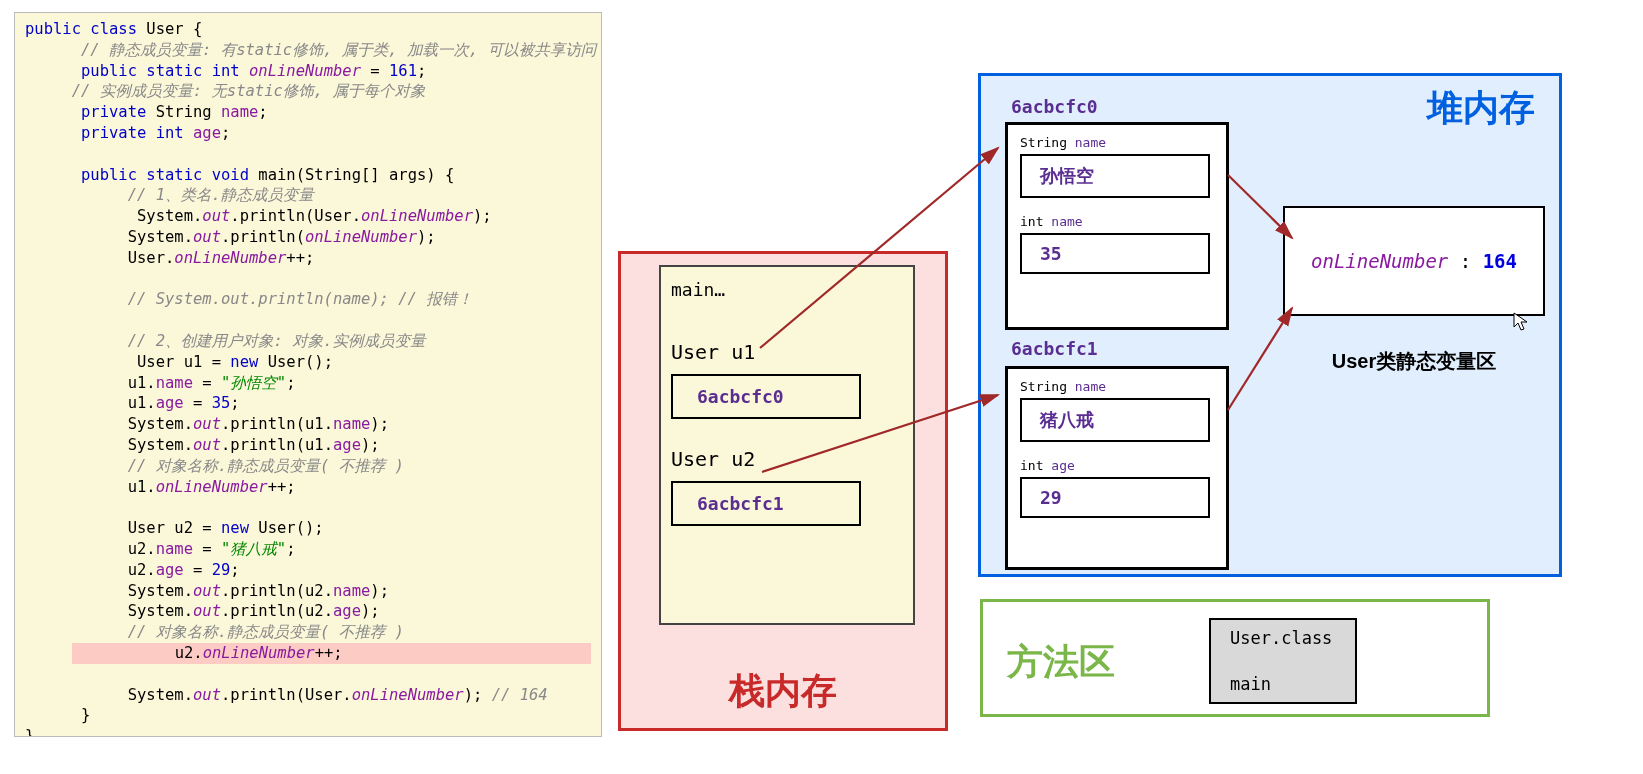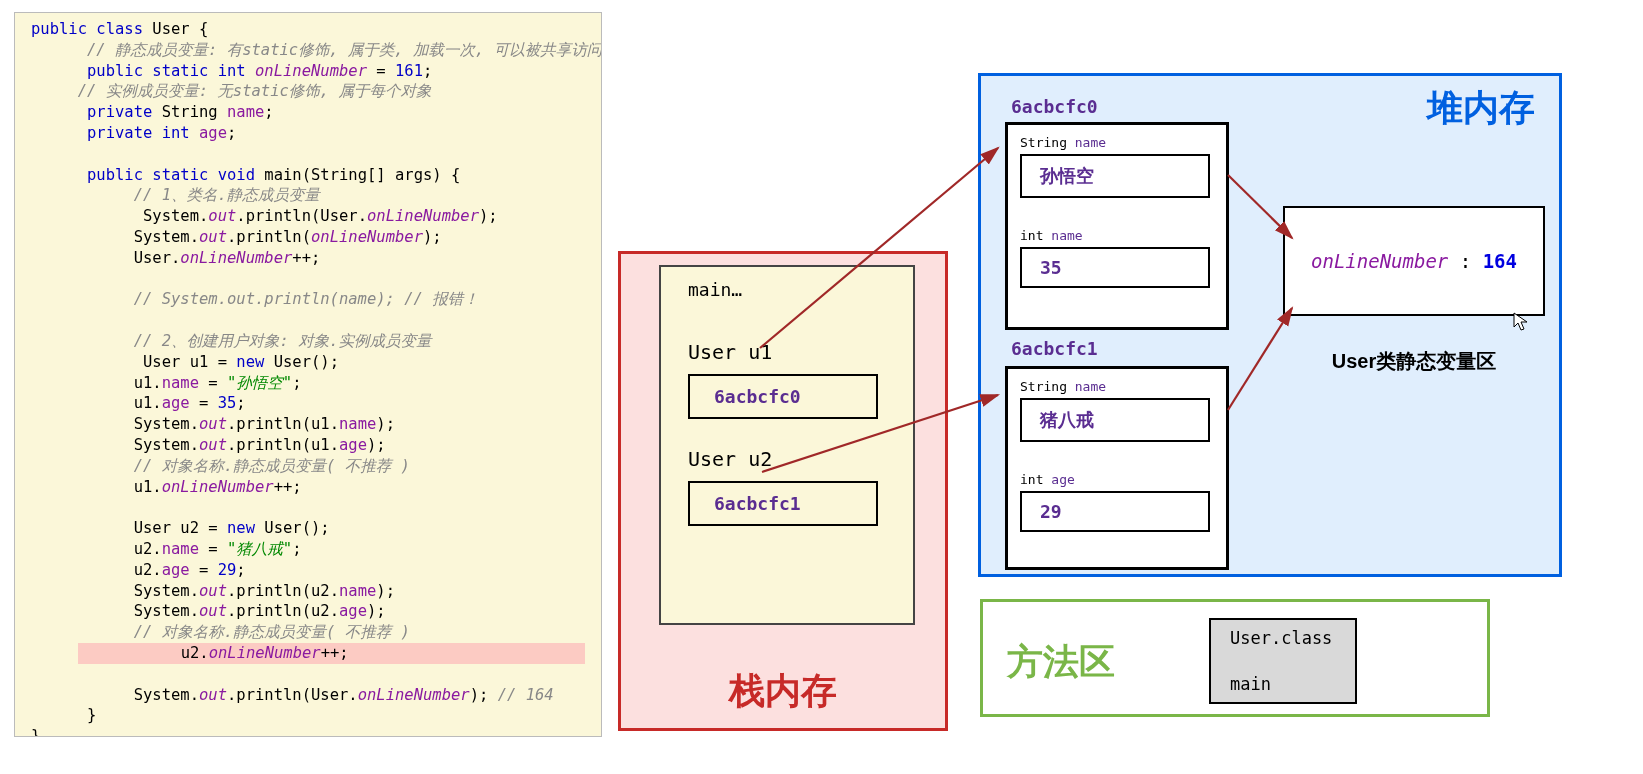--- a/index.html
+++ b/index.html
@@ -9,21 +9,21 @@
     width: 1643px;
     height: 774px;
     position: relative;
   }
   .code-panel {
     position: absolute;
     left: 14px; top: 12px;
     width: 588px; height: 725px;
     background: #fbf7d9;
     border: 1px solid #bbb;
-    padding: 6px 16px;
+    padding: 6px 10px;
     font-family: Consolas, monospace;
     font-size: 15.5px;
     line-height: 20.8px;
     overflow: hidden;
   }
   .code-panel .line { white-space: pre; }
   .kw-blue { color: #0000c8; }
   .kw-purple { color: #8a1aa0; font-style: italic; }
   .kw-purple-nf { color: #8a1aa0; }
   .cmt { color: #888; font-style: italic; }
@@ -41,21 +41,21 @@
   .stack-title {
     position: absolute; bottom: 12px; left: 0; right: 0;
     text-align: center; font-size: 36px; font-weight: bold;
     color: #c72a28;
   }
   .main-frame {
     position: absolute; left: 38px; top: 11px;
     width: 256px; height: 360px;
     background: #fbf7d9;
     border: 2px solid #444;
-    padding: 12px 27px;
+    padding: 12px 10px;
     font-family: Consolas, monospace;
   }
   .main-label { font-size: 18px; margin-bottom: 40px; }
   .var-row { margin-bottom: 10px; font-size: 20px; }
   .addr-box {
     border: 2px solid #000;
     padding: 10px 24px;
     font-size: 18px; font-weight: bold;
     color: #5a2d91;
     margin-bottom: 28px;
@@ -92,21 +92,21 @@
   .l0 { top: 20px; }
   .l1 { top: 262px; }
   .field-line { font-size: 13px; margin-bottom: 4px; }
   .field-type { color: #000; }
   .field-name { color: #5a2d91; }
   .value-box {
     border: 2px solid #000;
     padding: 8px 18px;
     font-size: 18px; font-weight: bold;
     color: #5a2d91;
-    margin-bottom: 30px;
+    margin-bottom: 16px;
     width: 190px;
   }
 
   .static-box {
     position: absolute; right: 14px; top: 130px;
     width: 262px; height: 110px;
     border: 2px solid #000;
     background: #ffffff;
     display: flex; align-items: center; justify-content: center;
     font-family: Consolas, monospace;

